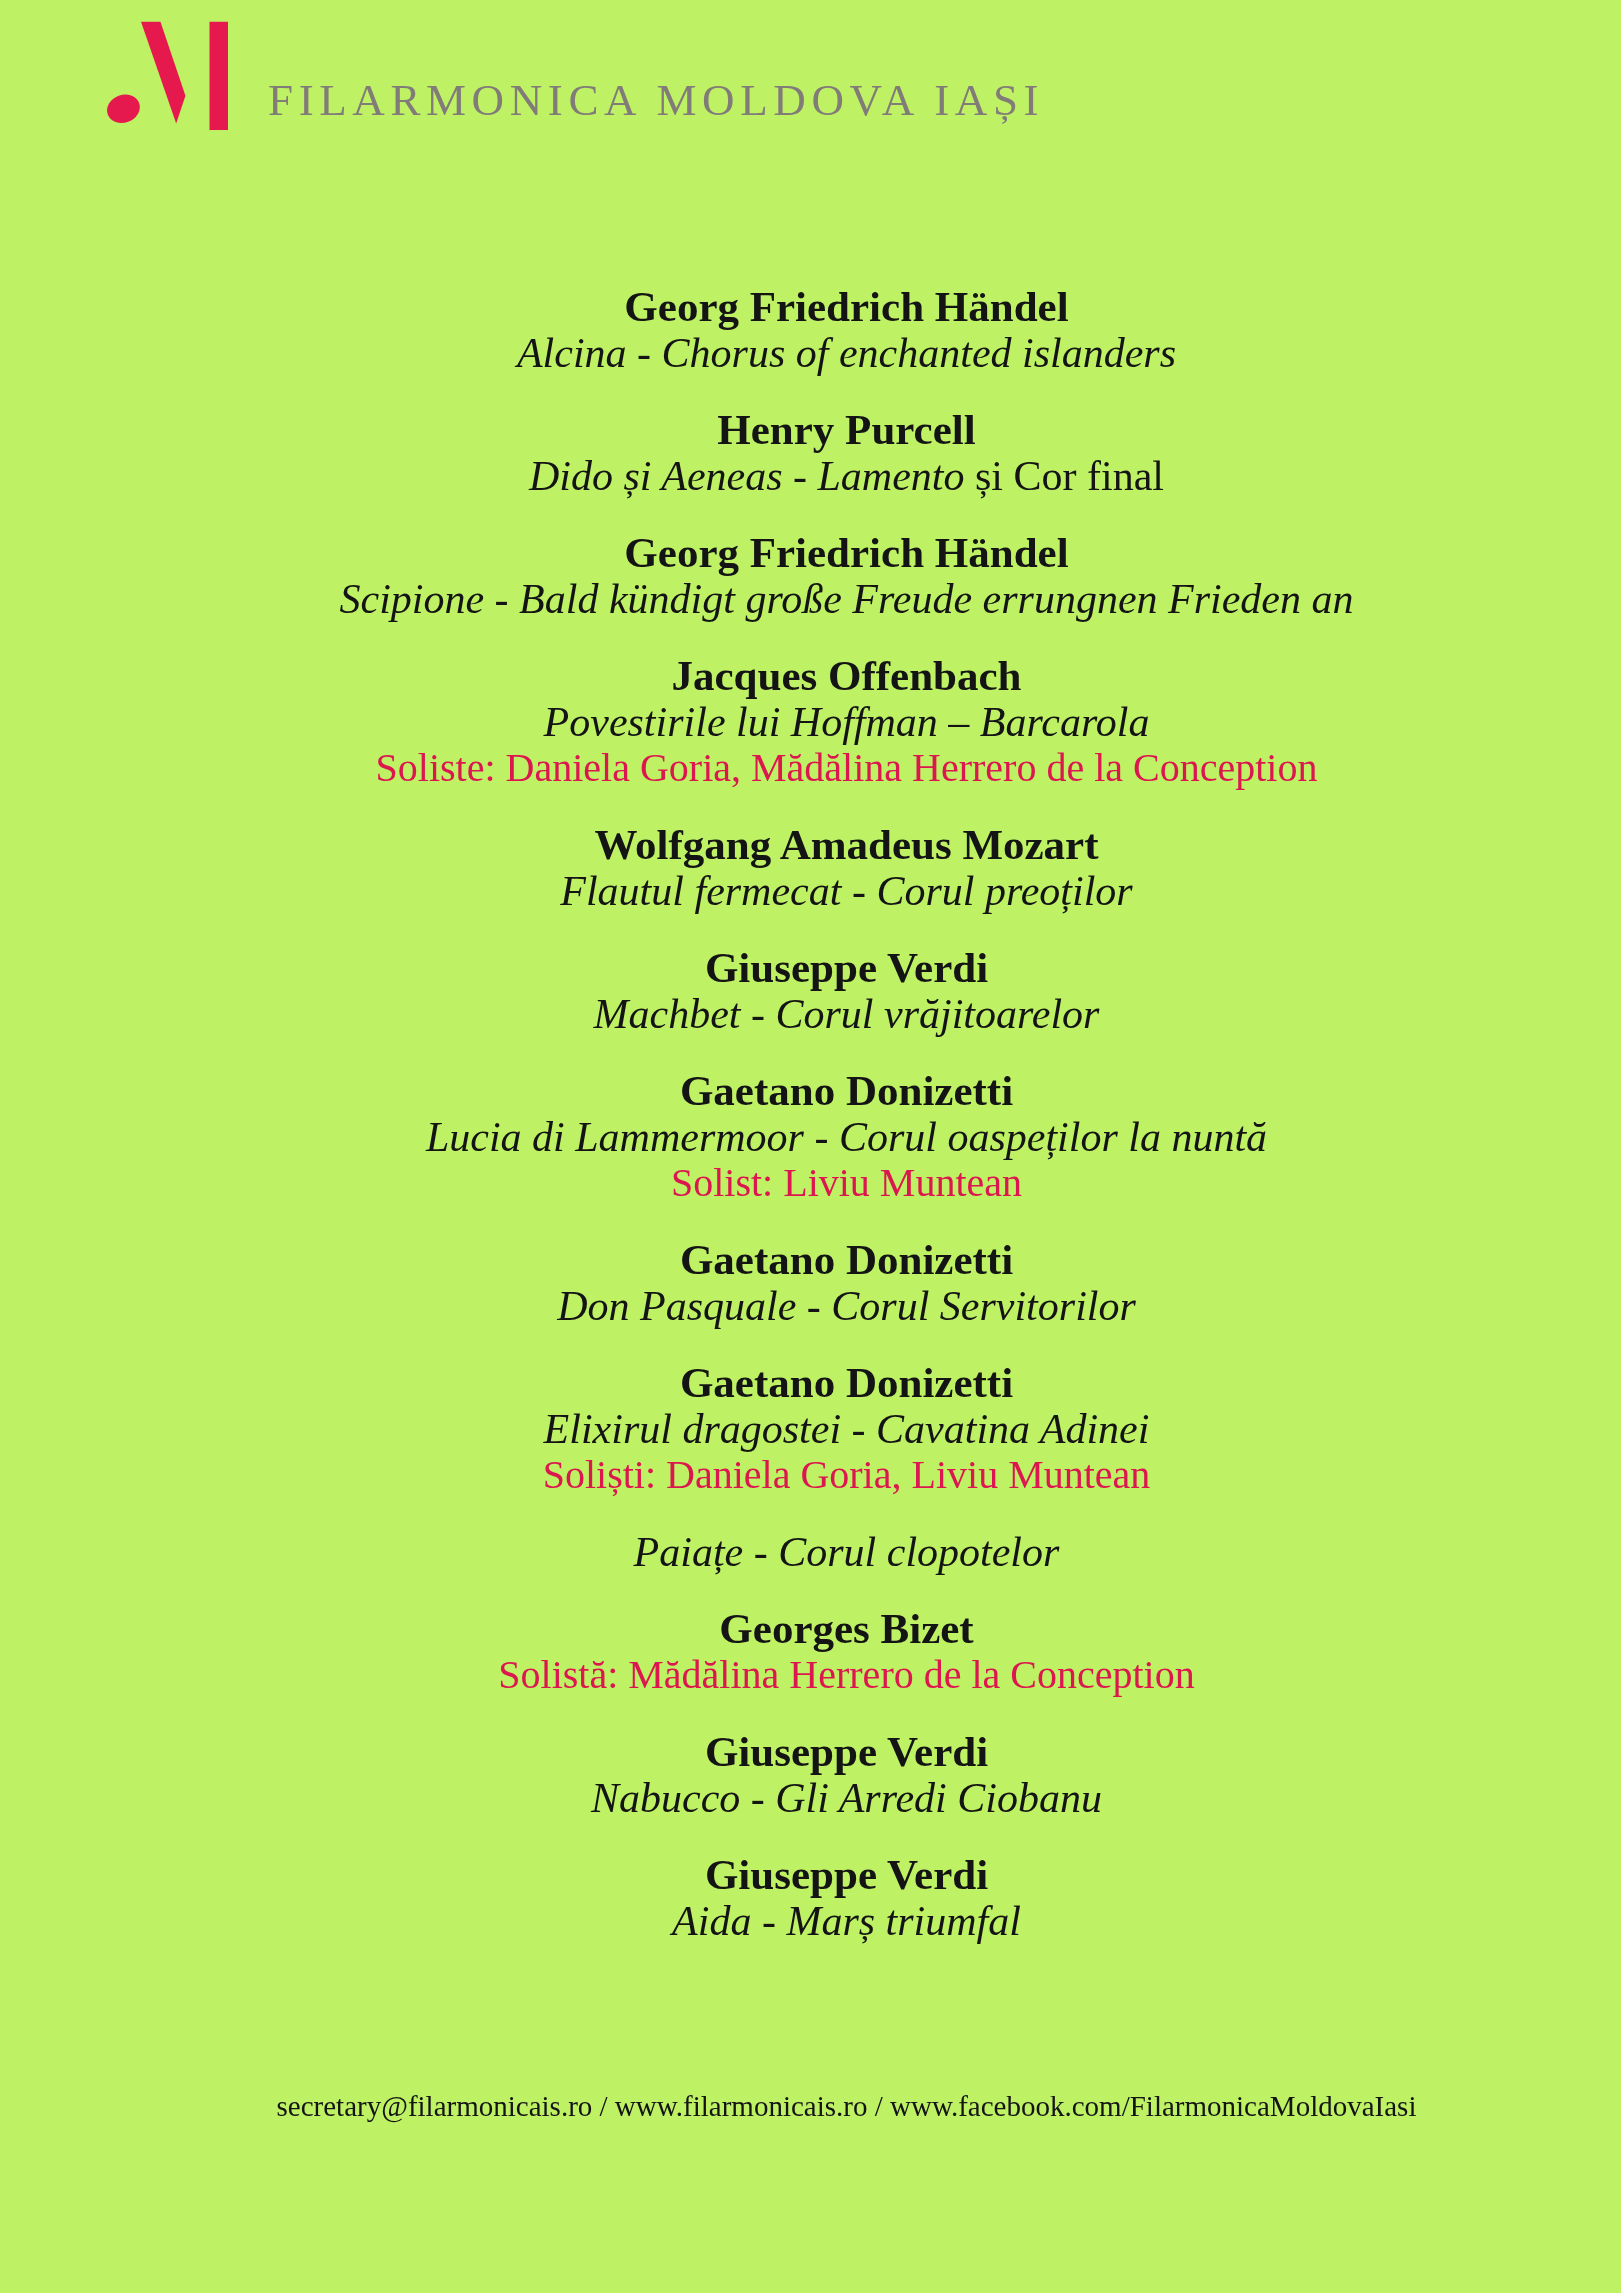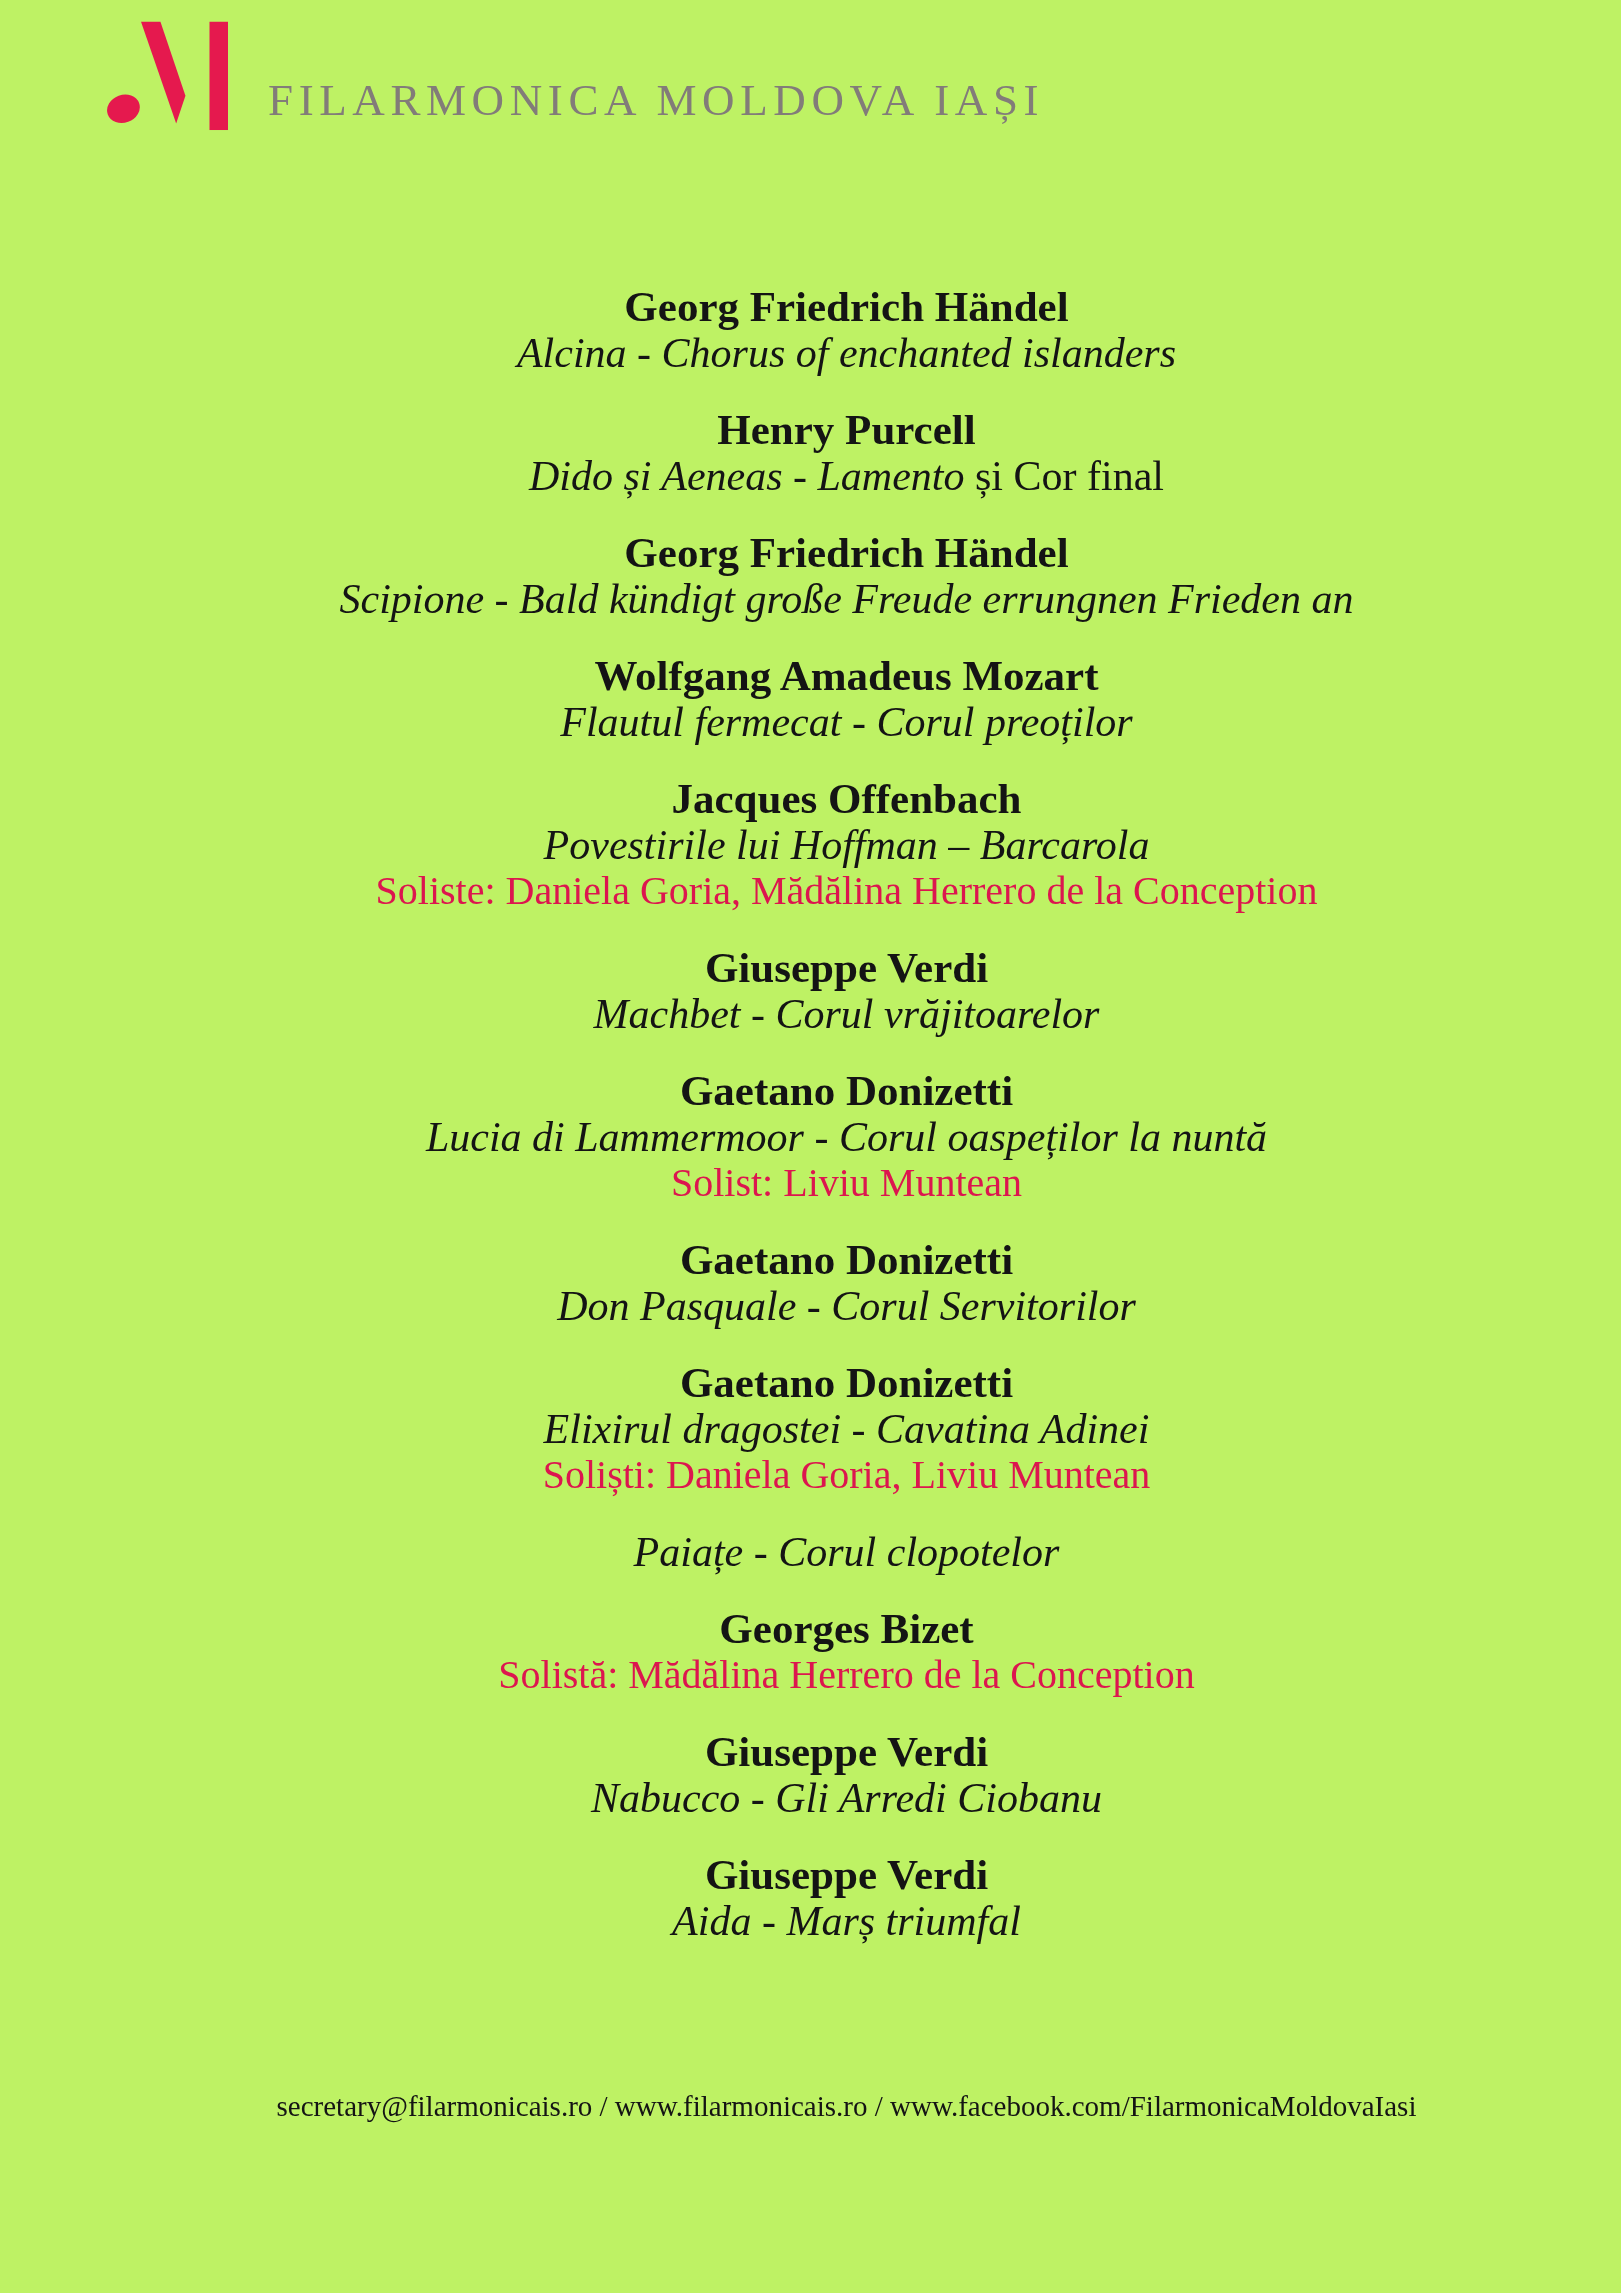--- a/index.html
+++ b/index.html
@@ -108,29 +108,29 @@
 
       </section>
 
       <section class="group">
         <h2 class="composer">Georg Friedrich Händel</h2>
         <p class="work"><span class="it">Scipione - Bald kündigt große Freude errungnen Frieden an</span></p>
 
       </section>
 
       <section class="group">
+        <h2 class="composer">Jacques Offenbach</h2>
+        <p class="work"><span class="it">Povestirile lui Hoffman – Barcarola</span></p>
+        <p class="soloists">Soliste: Daniela Goria, Mădălina Herrero de la Conception</p>
+      </section>
+
+      <section class="group">
         <h2 class="composer">Wolfgang Amadeus Mozart</h2>
         <p class="work"><span class="it">Flautul fermecat - Corul preoților</span></p>
 
-      </section>
-
-      <section class="group">
-        <h2 class="composer">Jacques Offenbach</h2>
-        <p class="work"><span class="it">Povestirile lui Hoffman – Barcarola</span></p>
-        <p class="soloists">Soliste: Daniela Goria, Mădălina Herrero de la Conception</p>
       </section>
 
       <section class="group">
         <h2 class="composer">Giuseppe Verdi</h2>
         <p class="work"><span class="it">Machbet - Corul vrăjitoarelor</span></p>
 
       </section>
 
       <section class="group">
         <h2 class="composer">Gaetano Donizetti</h2>

